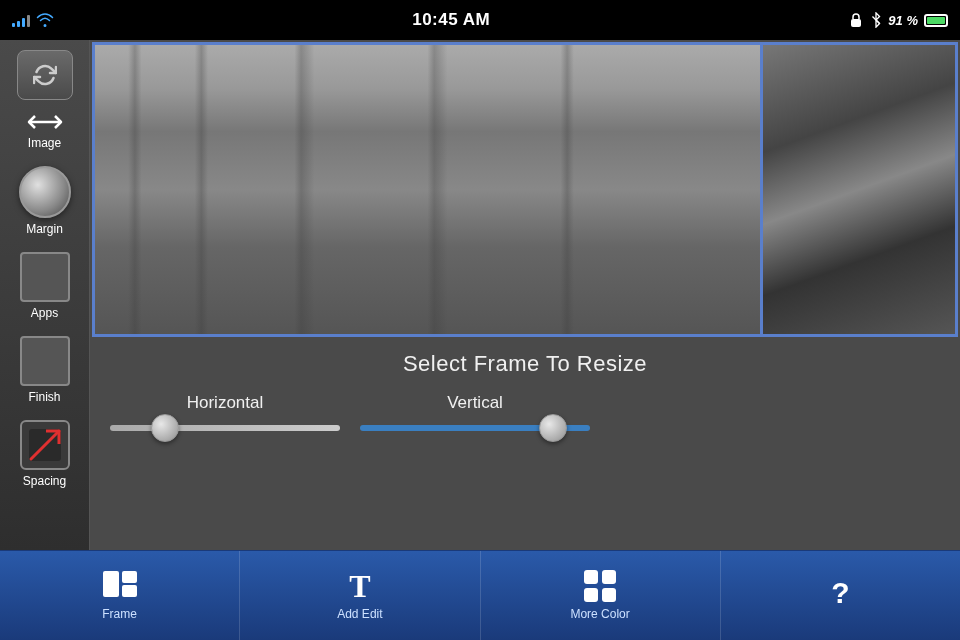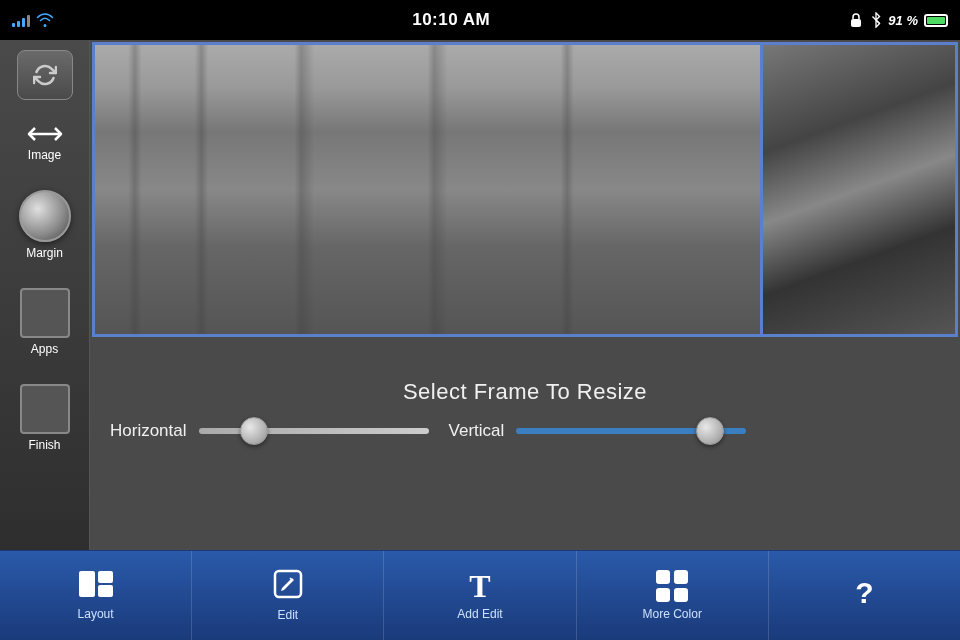--- a/index.html
+++ b/index.html
@@ -103,21 +103,21 @@
 
     
     #sidebar {
       width: 90px;
       height: 510px;
       background: linear-gradient(180deg, #4a4a4a 0%, #2e2e2e 100%);
       display: flex;
       flex-direction: column;
       align-items: center;
       padding: 10px 0;
-      gap: 12px;
+      gap: 0;
       border-right: 1px solid #555;
     }
 
     .sidebar-item {
       width: 90px;
       display: flex;
       flex-direction: column;
       align-items: center;
       padding: 8px 4px;
       cursor: pointer;
@@ -176,21 +176,20 @@
       border-radius: 4px;
     }
 
     
     #canvas-area {
       flex: 1;
       height: 510px;
       display: flex;
       flex-direction: column;
       background: #4a4a4a;
-      gap: 28px;
     }
 
     
     #photo-strip {
       height: 295px;
       display: flex;
       position: relative;
       background: #1a1a1a;
       border: 3px solid #5a7fcc;
       margin: 2px;
@@ -260,20 +259,21 @@
       width: 100%;
       display: flex;
       align-items: center;
       gap: 20px;
     }
 
     .slider-group {
       display: flex;
       align-items: center;
       gap: 12px;
+      flex-direction: column;
     }
     .slider-label {
       color: #f0f0f0;
       font-size: 17px;
       font-weight: 400;
       white-space: nowrap;
     }
     .slider-track {
       width: 230px;
       height: 6px;
@@ -398,21 +398,21 @@
         <span></span>
         <span></span>
         <span></span>
     </div>
     <svg width="18" height="14" viewBox="0 0 18 14" fill="none">
       <path d="M9 11a1.5 1.5 0 110 3 1.5 1.5 0 010-3z" fill="#4af"></path>
       <path d="M4.5 7.5C6 6 7.5 5.2 9 5.2s3 .8 4.5 2.3" stroke="#4af" stroke-width="1.5" fill="none" stroke-linecap="round"></path>
       <path d="M1.5 4.5C4 2 6.4 1 9 1s5 1 7.5 3.5" stroke="#4af" stroke-width="1.5" fill="none" stroke-linecap="round"></path>
     </svg>
   </div>
-  <div class="status-center">10:10 AM</div>
+  <div class="status-center">10:45 AM</div>
   <div class="status-right">
     <svg width="16" height="16" viewBox="0 0 16 16" fill="white">
       <rect x="3" y="7" width="10" height="8" rx="2" fill="white"></rect>
       <path d="M5 7V5a3 3 0 016 0v2" stroke="white" stroke-width="1.5" fill="none"></path>
     </svg>
     <svg width="12" height="16" viewBox="0 0 12 18" fill="white">
       <path d="M6 1l4 4-4 4 4 4-4 4V1z" stroke="white" stroke-width="1.5" fill="none"></path>
       <line x1="2" y1="5" x2="10" y2="13" stroke="white" stroke-width="1.5"></line>
     </svg>
     <span style="font-size:13px;">91 %</span>
@@ -455,20 +455,30 @@
     <div class="sidebar-item">
       <div style="width:50px;height:50px;background:#555;border:2px solid #888;border-radius:4px;"></div>
       <span class="sidebar-item-label">Apps</span>
     </div>
 
     <div class="sidebar-item">
       <div class="corner-box"></div>
       <span class="sidebar-item-label">Finish</span>
     </div>
 
+    <div class="sidebar-item">
+      <div class="spacing-icon-wrapper">
+        <svg width="38" height="38" viewBox="0 0 38 38">
+          <rect x="3" y="3" width="32" height="32" fill="#2a2a2a" rx="3"></rect>
+          <line x1="5" y1="33" x2="33" y2="5" stroke="#e03030" stroke-width="3" stroke-linecap="round"></line>
+          <polyline points="20,5 33,5 33,18" fill="none" stroke="#e03030" stroke-width="3" stroke-linejoin="round"></polyline>
+        </svg>
+      </div>
+      <span class="sidebar-item-label">Spacing</span>
+    </div>
 
   </div>
 
   <div id="canvas-area">
 
     <div id="photo-strip">
       <div class="photo-frame-left">
         <div class="photo-bg-left"></div>
       </div>
       <div class="photo-frame-right">
@@ -503,33 +513,23 @@
 <div id="tab-bar">
 
   <div class="tab-item">
     <div>
       <svg class="layout-icon-svg" viewBox="0 0 36 28" fill="white">
         <rect x="1" y="1" width="16" height="26" rx="2" fill="white"></rect>
         <rect x="20" y="1" width="15" height="12" rx="2" fill="white"></rect>
         <rect x="20" y="15" width="15" height="12" rx="2" fill="white"></rect>
       </svg>
     </div>
-    <span class="tab-label">Layout</span>
-  </div>
-
-  <div class="tab-item">
-    <div>
-      <svg class="edit-icon-svg" viewBox="0 0 30 30" fill="none">
-        <rect x="2" y="2" width="26" height="26" rx="4" stroke="white" stroke-width="2.5" fill="none"></rect>
-        <path d="M8 22l3-1 10-10-2-2-10 10-1 3z" fill="white"></path>
-        <path d="M17 9l2 2" stroke="white" stroke-width="1.5"></path>
-      </svg>
-    </div>
-    <span class="tab-label">Edit</span>
-  </div>
+    <span class="tab-label">Frame</span>
+  </div>
+
 
   <div class="tab-item">
     <div class="text-icon">T</div>
     <span class="tab-label">Add Edit</span>
   </div>
 
 
   <div class="tab-item">
     <div class="more-apps-grid">
       <div class="more-apps-cell"></div>

